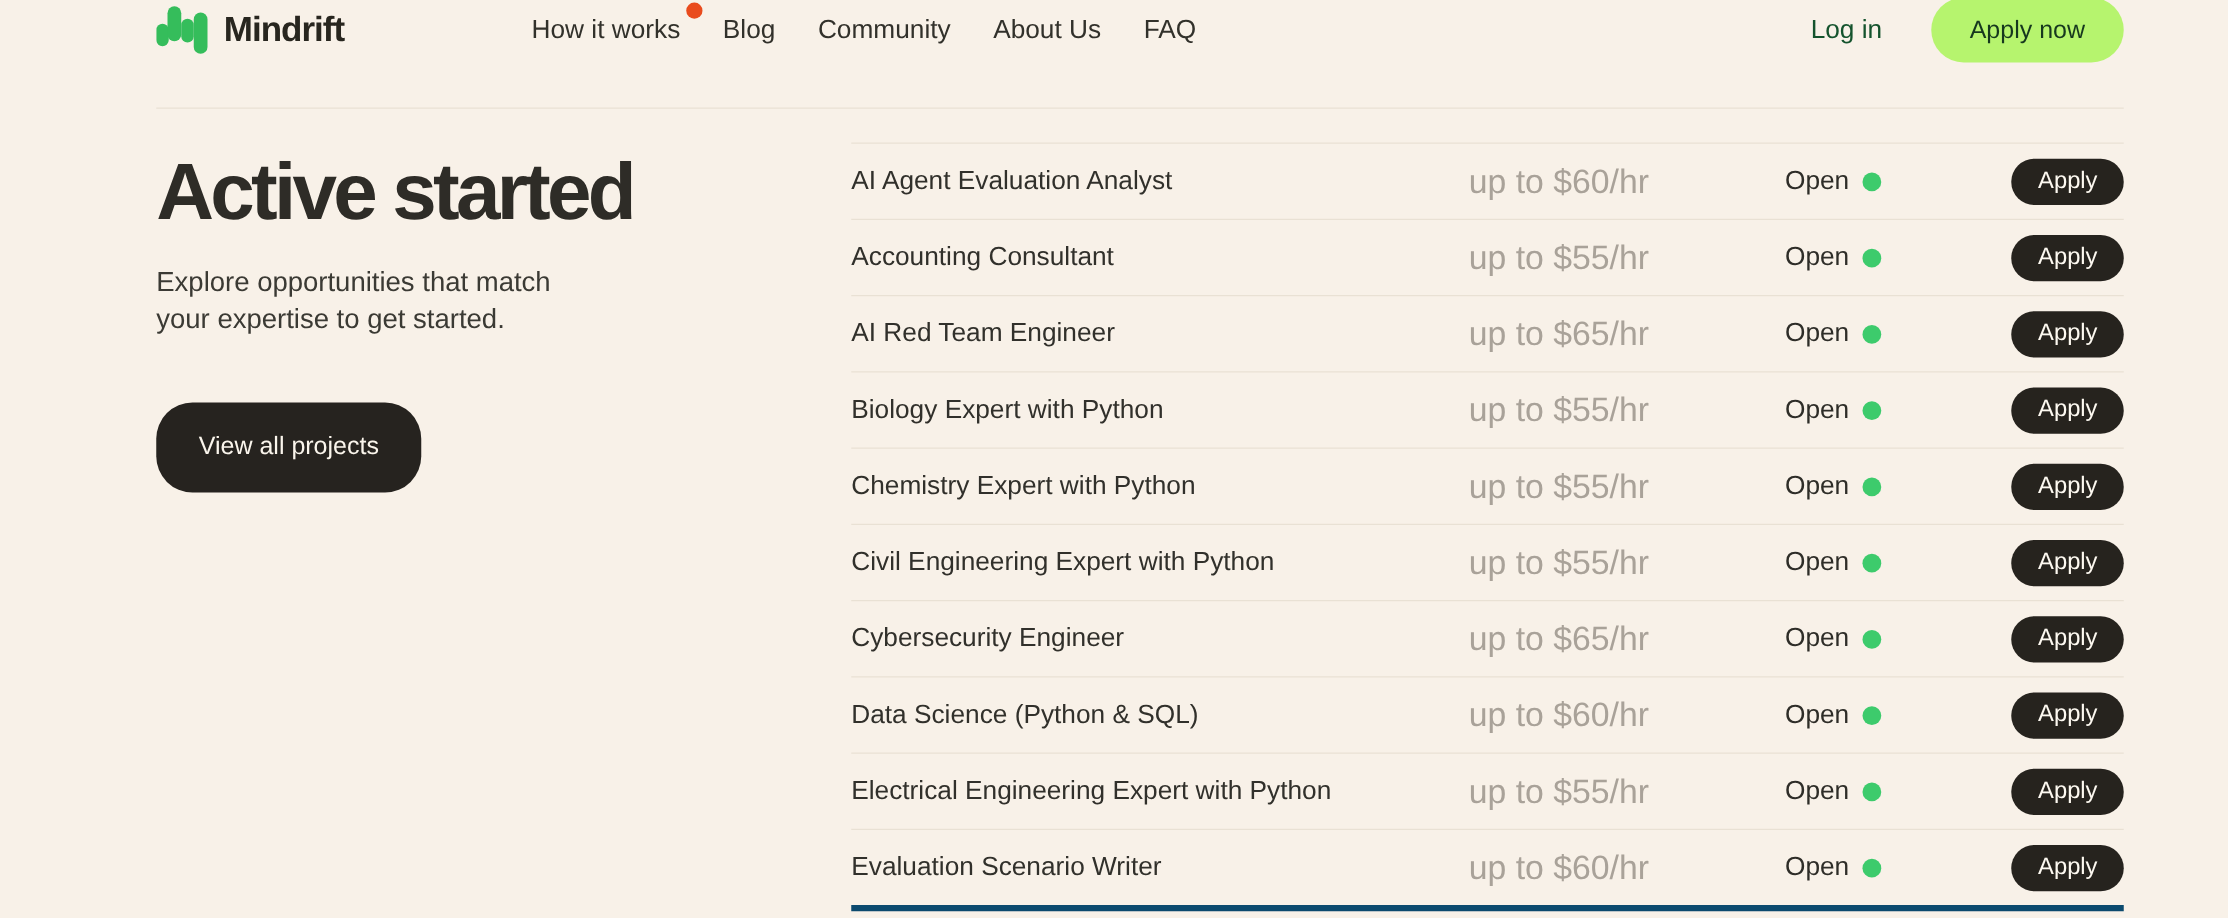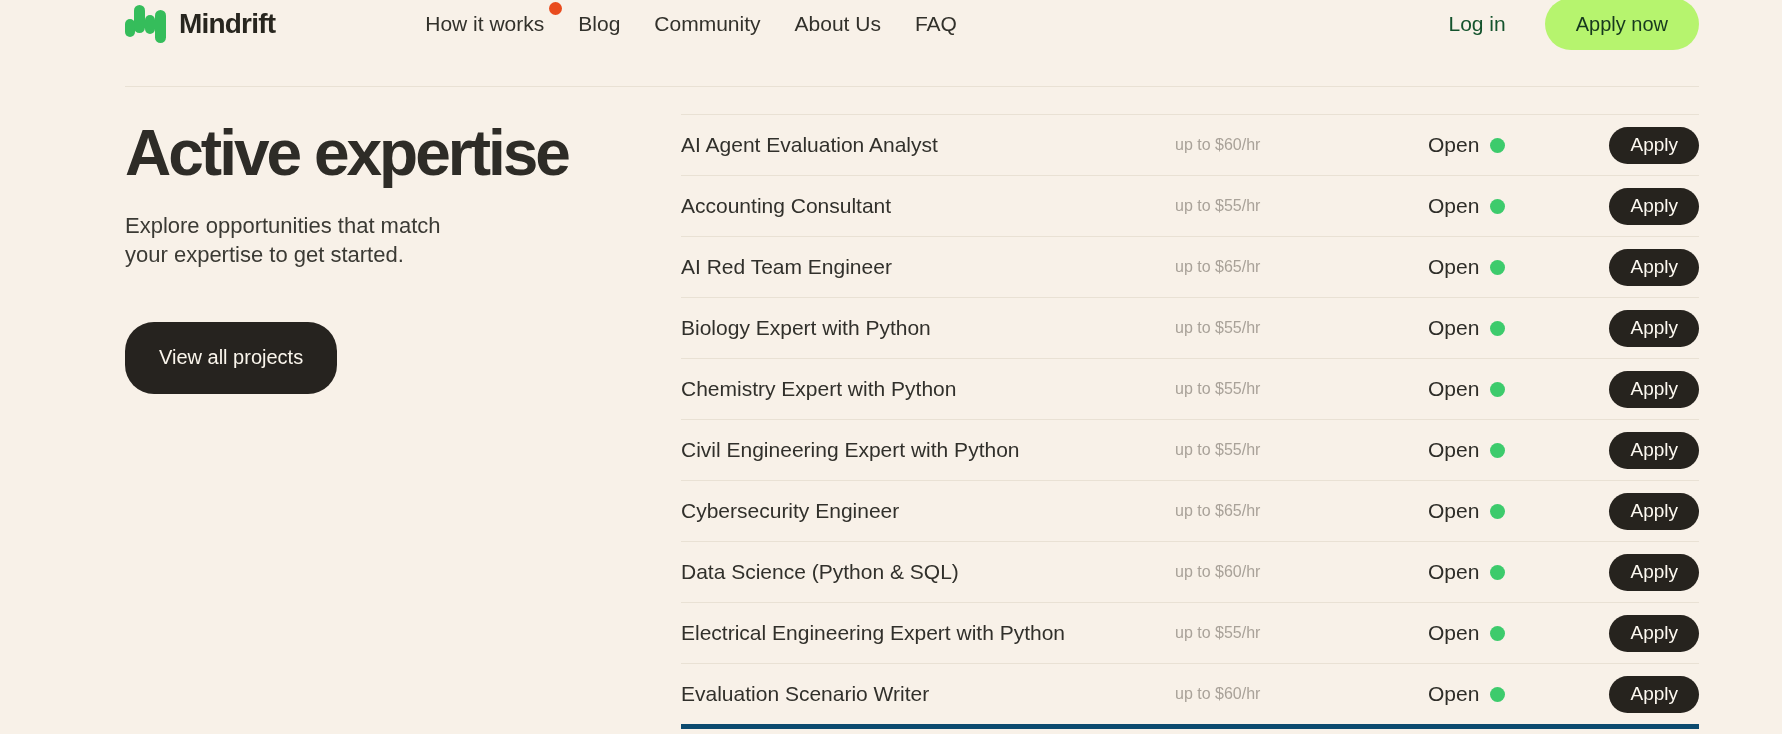--- a/index.html
+++ b/index.html
@@ -35,21 +35,21 @@
               white-space:pre-line; }
   .view-all { margin-top:53px; height:72px; padding:0 34px; border:none; border-radius:29px;
               background:#26231f; color:#faf5ec; font-size:20px; font-family:inherit;
               cursor:pointer; }
 
   
   .projects { flex:1; margin-top:27px; border-bottom:5px solid #0c4a6e;margin-left:36px; }
   .row { height:61px; border-top:1px solid #e9e1d4; display:grid;
          grid-template-columns:494px 253px 1fr auto; align-items:center; }
   .p-name { font-size:21px; color:#31302b; white-space:nowrap; }
-  .p-rate { font-size:16px; color:#a9a299; white-space:nowrap; }
+  .p-rate { font-size:27px; color:#a9a299; white-space:nowrap; }
   .p-status { display:flex; align-items:center; gap:11px; }
   .p-status-label { font-size:21px; color:#2e2d28; }
   .status-dot { width:15px; height:15px; border-radius:50%; background:#3dcb6c; }
   .apply-btn { height:37px; padding:0 21px; border:none; border-radius:19px;
                background:#26231e; color:#fdf9f1; font-size:19px; font-weight:400;
                font-family:inherit; cursor:pointer; justify-self:end; }
 </style>
 </head>
 <body>
 
@@ -85,21 +85,21 @@
       <div class="nav-right">
         <a class="login">Log in</a>
         <button class="apply-now">Apply now</button>
       </div>
     </div>
   </header>
 
   <main class="main">
 
     <section class="hero">
-      <h1>Active expertise</h1>
+      <h1>Active started</h1>
       <p class="hero-sub">Explore opportunities that match
 your expertise to get started.</p>
       <button class="view-all">View all projects</button>
     </section>
 
     <section class="projects">
 
         <div class="row">
           <span class="p-name">AI Agent Evaluation Analyst</span>
           <span class="p-rate">up to $60/hr</span>

